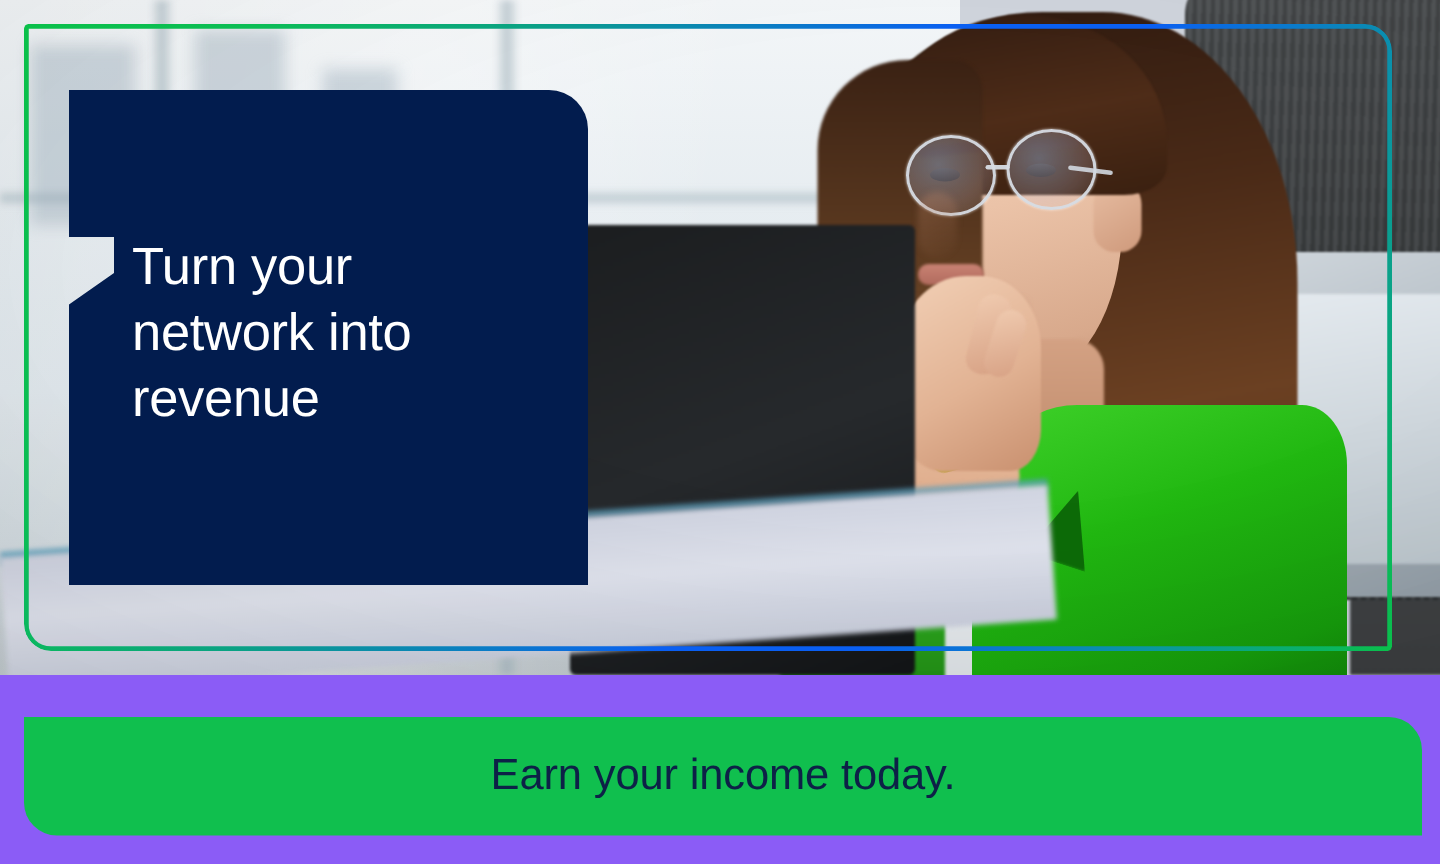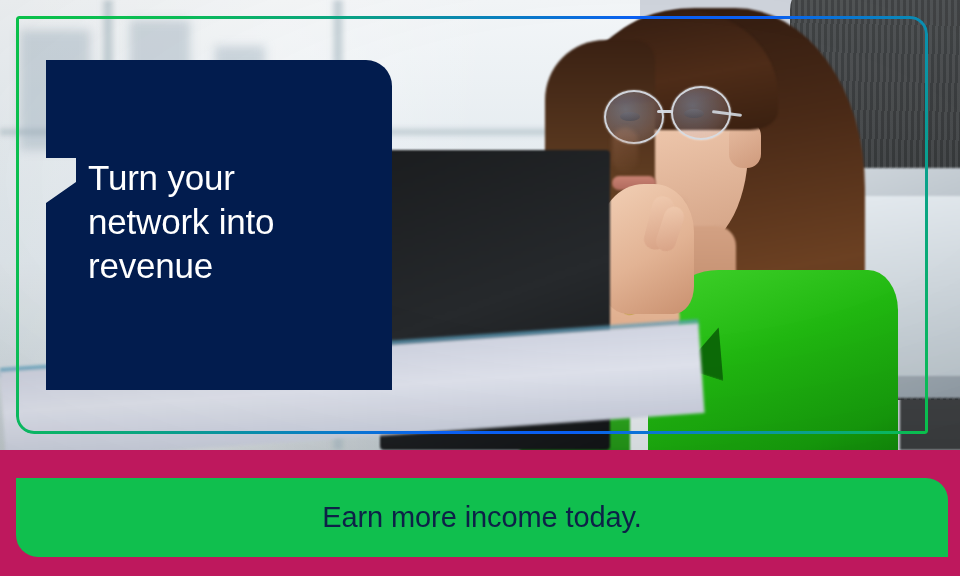--- a/index.html
+++ b/index.html
@@ -11,21 +11,21 @@
     width: 960px;
     height: 576px;
     overflow: hidden;
     font-family: "Liberation Sans", sans-serif;
   }
 
   #banner {
     position: relative;
     width: 960px;
     height: 576px;
-    background: #be185d;
+    background: #8b5cf6;
   }
 
   
   .hero {
     position: absolute;
     left: 0;
     top: 0;
     width: 960px;
     height: 450px;
     overflow: hidden;
@@ -494,16 +494,16 @@
   <div class="frame"></div>
 
   <div class="card"></div>
   <div class="card-inner">
     <div class="headline">Turn your
 network into
 revenue</div>
   </div>
 
   <div class="cta">
-    <span class="cta-text">Earn more income today.</span>
+    <span class="cta-text">Earn your income today.</span>
   </div>
 
 </div>
 
 </body></html>

